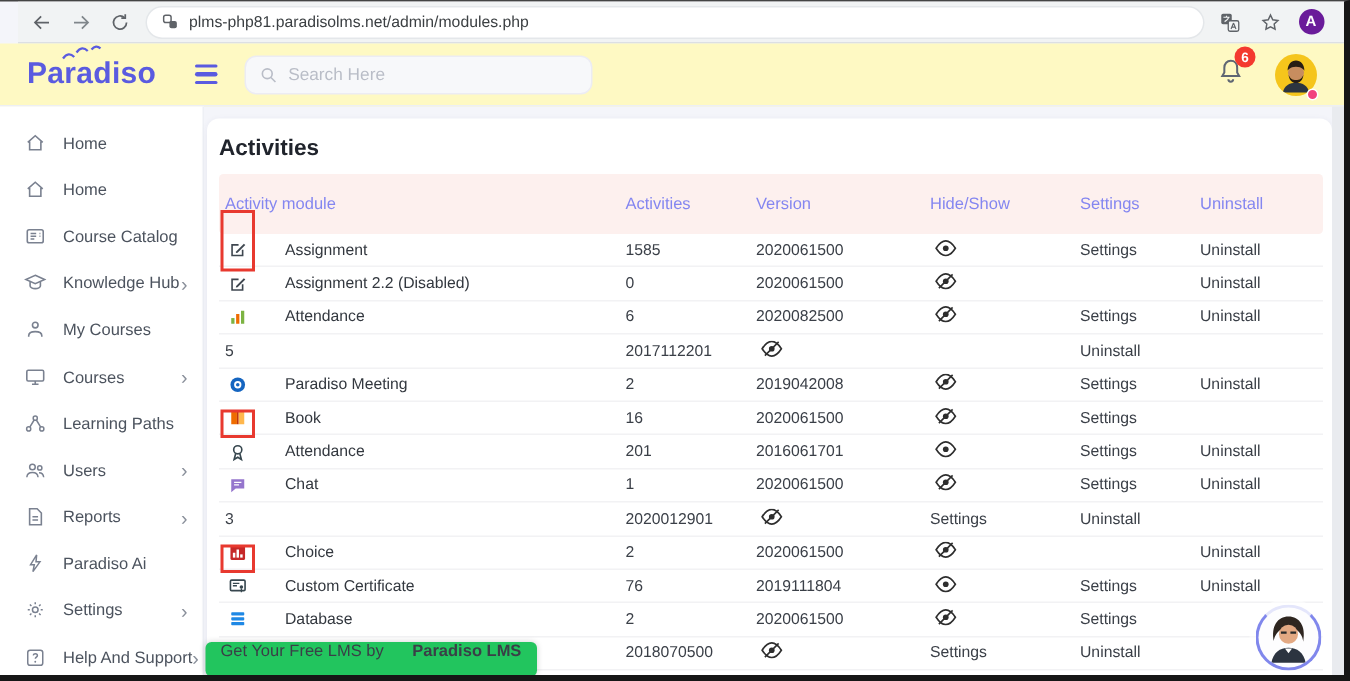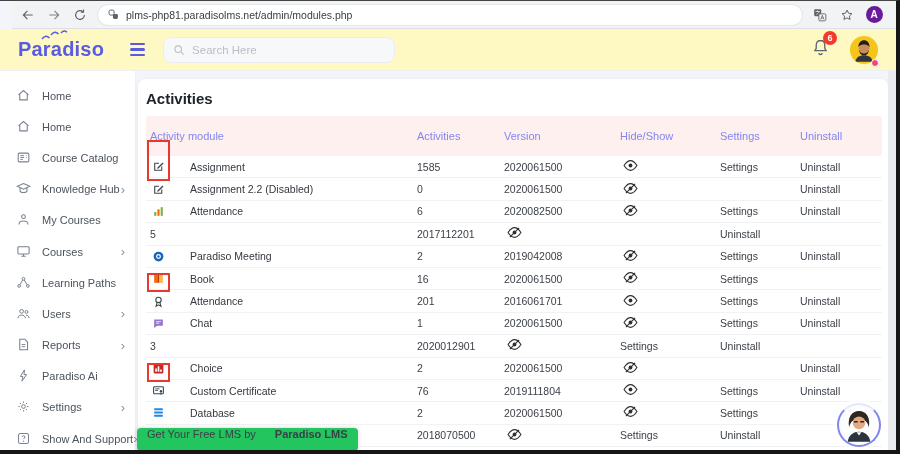--- a/index.html
+++ b/index.html
@@ -252,21 +252,21 @@
             </svg></span>
           <span class="slabel">Settings</span>
           <span class="chev">›</span>
         </div>
         <div class="side-item">
           <span class="sicon"><svg viewBox="0 0 24 24">
               <rect x="4" y="4" width="16" height="16" rx="2.5" fill="none" stroke="#7a8190" stroke-width="1.6"></rect>
               <path d="M9.8 9.5c.3-1.2 1.1-1.9 2.3-1.9 1.3 0 2.2.8 2.2 2 0 1.7-2.2 1.8-2.2 3.4" fill="none" stroke="#7a8190" stroke-width="1.6"></path>
               <circle cx="12" cy="16.2" r="1" fill="#7a8190"></circle>
             </svg></span>
-          <span class="slabel">Show And Support</span>
+          <span class="slabel">Help And Support</span>
           <span class="chev">›</span>
         </div>
       </nav>
   </div>
 
   <div id="card">
     <div id="page-title">Activities</div>
     <div id="table">
       <div class="thead">
           <div class="hcell">Activity module</div>

